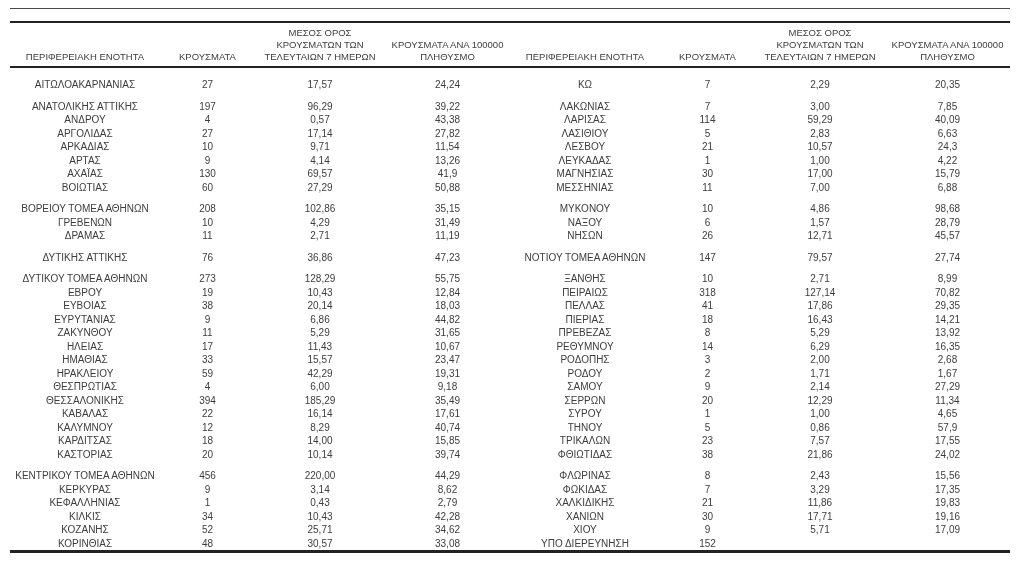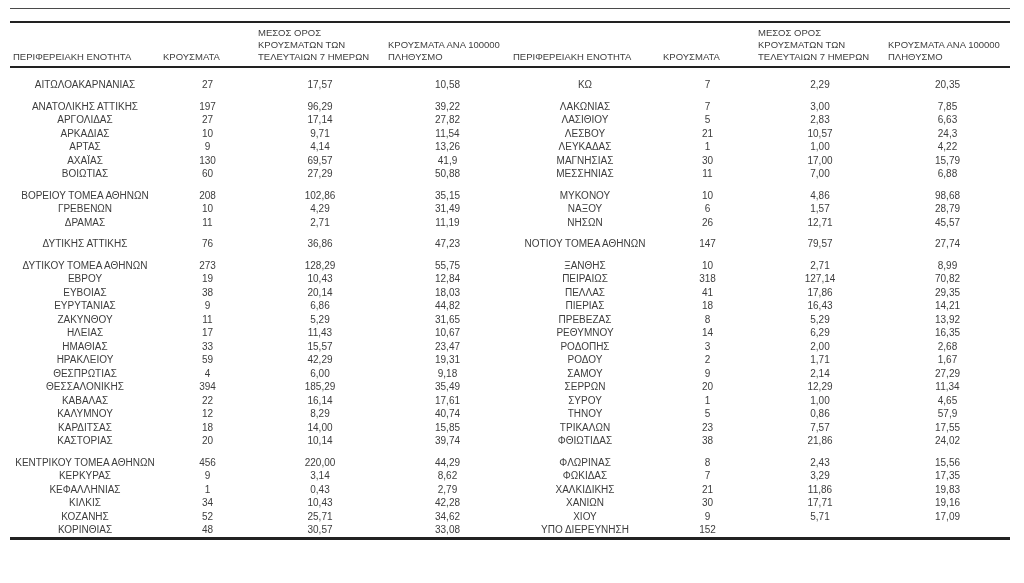--- a/index.html
+++ b/index.html
@@ -20,21 +20,21 @@
     margin: 0 14px 0 10px;
     border-collapse: collapse;
     table-layout: fixed;
     color: #3d3d3d;
     border-bottom: 3px solid #222222;
   }
   thead tr { border-bottom: 2px solid #222222; }
   th {
     font-size: 9.5px;
     font-weight: normal;
-    text-align: left;
+    text-align: center;
     vertical-align: bottom;
     line-height: 12px;
     padding: 4px 3px 3px 3px;
     color: #3d3d3d;
   }
   td {
     font-size: 10px;
     text-align: center;
     height: 13.5px;
     line-height: 13.5px;
@@ -81,40 +81,50 @@
       </tr>
     </thead>
     <tbody id="table-body">
         <tr class="lead">
           <td colspan="8"></td>
         </tr>
         <tr>
           <td>ΑΙΤΩΛΟΑΚΑΡΝΑΝΙΑΣ</td>
           <td>27</td>
           <td>17,57</td>
-          <td>10,58</td>
+          <td>24,24</td>
           <td>ΚΩ</td>
           <td>7</td>
           <td>2,29</td>
           <td>20,35</td>
         </tr>
         <tr class="gap">
           <td colspan="8"></td>
         </tr>
         <tr>
           <td>ΑΝΑΤΟΛΙΚΗΣ ΑΤΤΙΚΗΣ</td>
           <td>197</td>
           <td>96,29</td>
           <td>39,22</td>
           <td>ΛΑΚΩΝΙΑΣ</td>
           <td>7</td>
           <td>3,00</td>
           <td>7,85</td>
         </tr>
         <tr>
+          <td>ΑΝΔΡΟΥ</td>
+          <td>4</td>
+          <td>0,57</td>
+          <td>43,38</td>
+          <td>ΛΑΡΙΣΑΣ</td>
+          <td>114</td>
+          <td>59,29</td>
+          <td>40,09</td>
+        </tr>
+        <tr>
           <td>ΑΡΓΟΛΙΔΑΣ</td>
           <td>27</td>
           <td>17,14</td>
           <td>27,82</td>
           <td>ΛΑΣΙΘΙΟΥ</td>
           <td>5</td>
           <td>2,83</td>
           <td>6,63</td>
         </tr>
         <tr>

